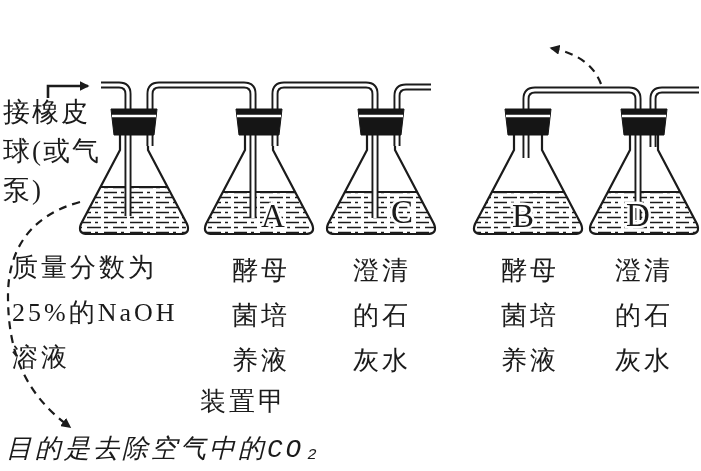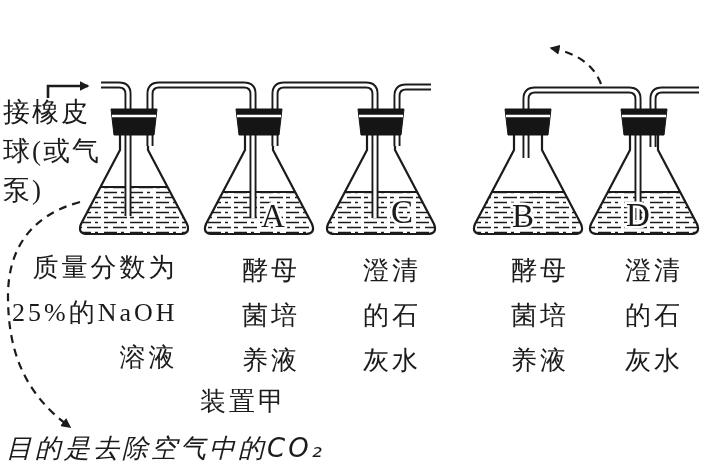--- a/index.html
+++ b/index.html
@@ -7,24 +7,24 @@
     position:relative;width:701px;height:471px;background:#ffffff;
     font-family:"Liberation Serif", serif;color:#1b1b1b;overflow:hidden;
   }
   .stage svg{position:absolute;left:0;top:0;}
   .overlay{position:absolute;white-space:nowrap;}
   .hand{
     font-family:"DejaVu Sans", sans-serif;
     font-style:italic;
   }
   .top-note{left:6px;top:3px;width:694px;font-size:27px;letter-spacing:2px;}
-  .bottom-note{left:6px;top:431px;font-size:26px;letter-spacing:3px;}
+  .bottom-note{left:6px;top:431px;font-size:26px;letter-spacing:3px;font-family:Liberation Mono, monospace;}
   .inlet-label{left:3px;top:93px;width:106px;font-size:27px;line-height:39px;letter-spacing:2px;}
   .contents{line-height:45px;font-size:26px;letter-spacing:3px;text-align:left;}
-  .contents div{white-space:nowrap;text-align:right;}
+  .contents div{white-space:nowrap;}
   .contents.centered{text-align:center;}
   .col1{left:12px;top:245px;}
   .col2{left:222px;top:248px;width:78px;}
   .col3{left:343px;top:248px;width:78px;}
   .col4{left:491px;top:248px;width:78px;}
   .col5{left:605px;top:248px;width:78px;}
   .device-label{top:384px;width:110px;font-size:26px;letter-spacing:3px;text-align:left;}
   .device-jia{left:200px;}
   .device-yi{left:523px;}
   .tube-o{stroke:#1b1b1b;stroke-width:7;fill:none;}

